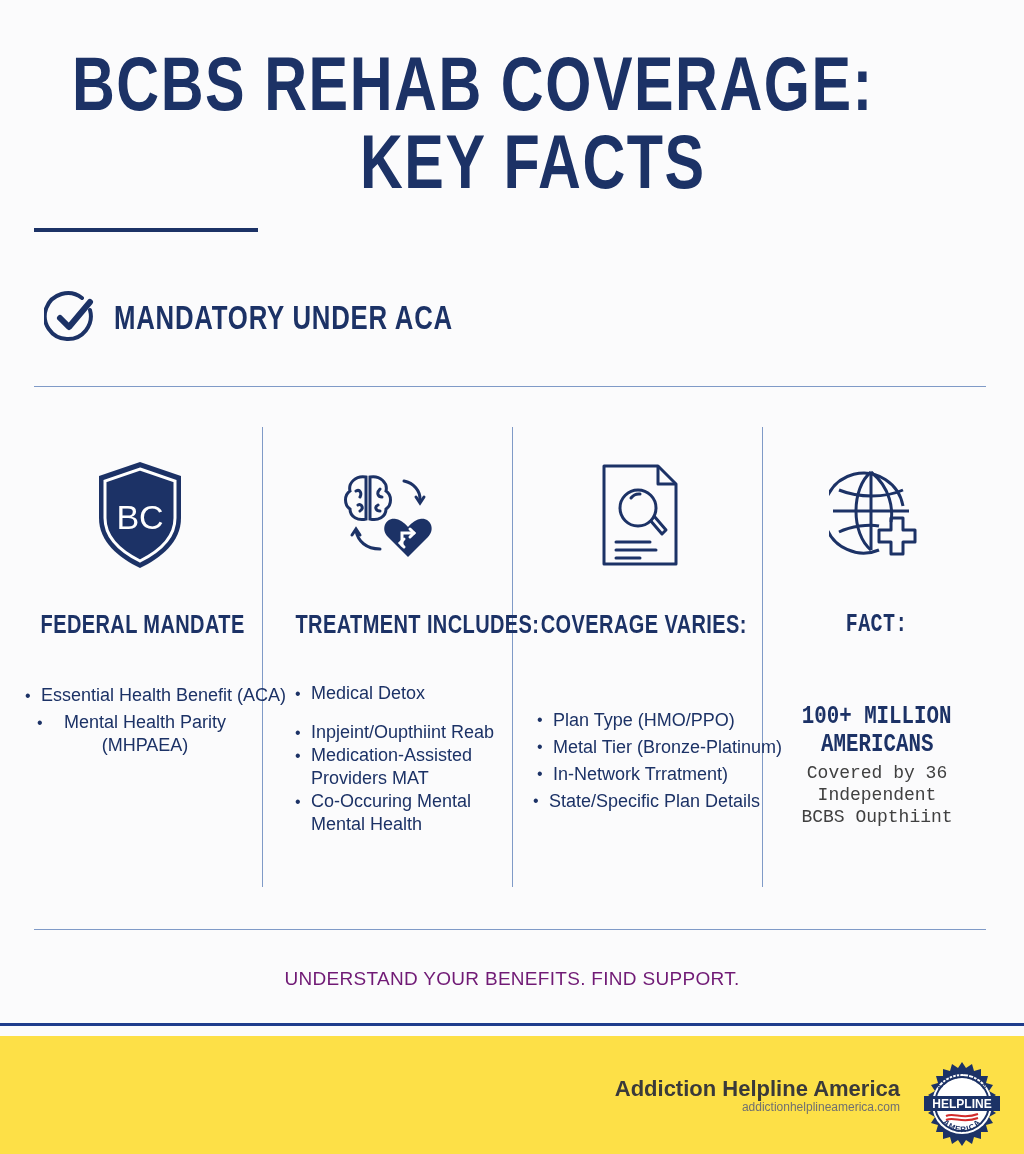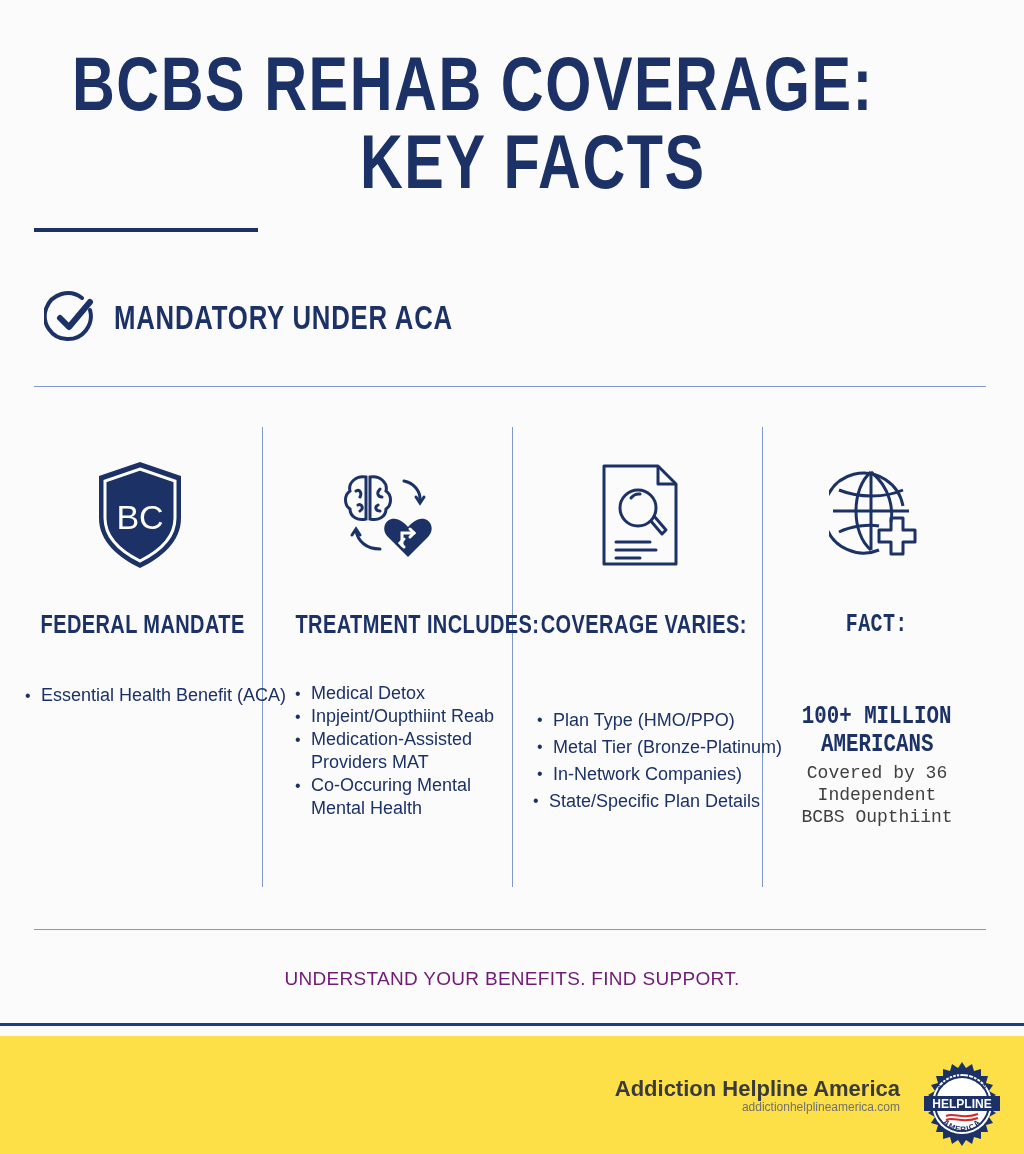--- a/index.html
+++ b/index.html
@@ -77,20 +77,21 @@
   <div class="icon">
     <svg width="86" height="110" viewBox="0 0 86 110">
       <path d="M43 2 L84 16 L84 58 C84 82 64 98 43 108 C22 98 2 82 2 58 L2 16 Z" fill="#1c3266"></path>
       <path d="M43 9 L78 21 L78 58 C78 78 61 92 43 101 C25 92 8 78 8 58 L8 21 Z" fill="none" stroke="#ffffff" stroke-width="3"></path>
       <text x="43" y="69" text-anchor="middle" fill="#ffffff" font-family="Liberation Sans, sans-serif" font-size="34">BC</text>
     </svg>
   </div>
   <div class="col-heading"><span>FEDERAL MANDATE</span></div>
   <ul class="bullets" style="top:244px; left:10px; width:280px;">
     <li>Essential Health Benefit (ACA)</li>
+    <li style="margin-left:12px; width:200px; text-align:center;">Mental Health Parity (MHPAEA)</li>
   </ul>
 </div>
 
 <div class="col" style="left:265px;">
   <div class="icon">
     <svg width="100" height="100" viewBox="0 0 100 100">
       <g fill="none" stroke="#1c3266" stroke-width="3" stroke-linecap="round">
         <path d="M26 12 C16 10 8 18 10 26 C4 30 4 40 10 44 C10 52 18 56 26 54 Z"></path>
         <path d="M30 12 C40 10 48 18 46 26 C52 30 52 40 46 44 C46 52 38 56 30 54 Z"></path>
         <path d="M16 26 C20 24 22 28 20 32 M40 24 C36 28 38 32 42 32 M18 40 C22 38 24 44 20 46 M38 40 C34 42 36 46 40 46"></path>
@@ -102,21 +103,21 @@
       <path d="M68 92 L48 72 C40 64 46 52 56 54 C62 55 66 60 68 62 C70 60 74 55 80 54 C90 52 96 64 88 72 Z" fill="#1c3266"></path>
       <g fill="none" stroke="#ffffff" stroke-width="3" stroke-linecap="round">
         <path d="M62 80 L62 68 L74 68"></path>
           <path d="M70 64 L74 68 L70 72"></path>
         <path d="M58 76 L62 80 L66 76" transform="rotate(90 62 78)"></path>
       </g>
     </svg>
   </div>
   <div class="col-heading"><span>TREATMENT INCLUDES:</span></div>
   <ul class="bullets" style="top:242px; left:30px; width:220px;">
-    <li style="margin-bottom:0;">Medical Detox</li>
+    <li style="margin-bottom:16px;">Medical Detox</li>
     <li style="margin-bottom:0;">Inpjeint/Oupthiint Reab</li>
     <li style="margin-bottom:0; width:190px;">Medication-Assisted Providers MAT</li>
     <li style="margin-bottom:8px; width:190px;">Co-Occuring Mental Mental Health</li>
   </ul>
 </div>
 
 <div class="col" style="left:515px;">
   <div class="icon">
     <svg width="80" height="106" viewBox="0 0 80 106">
       <g fill="none" stroke="#1c3266" stroke-width="3" stroke-linejoin="round">
@@ -126,21 +127,21 @@
         <path d="M31 36 A10 10 0 0 1 40 32" stroke-linecap="round"></path>
         <path d="M50 58 L62 72 L66 68 L54 54"></path>
         <path d="M16 80 L50 80 M16 88 L56 88 M16 96 L40 96" stroke-linecap="round"></path>
       </g>
     </svg>
   </div>
   <div class="col-heading"><span>COVERAGE VARIES:</span></div>
   <ul class="bullets" style="top:268px; left:22px; width:260px; line-height:24px;">
     <li style="margin-bottom:3px;">Plan Type (HMO/PPO)</li>
     <li style="margin-bottom:3px; white-space:nowrap;">Metal Tier (Bronze-Platinum)</li>
-    <li style="margin-bottom:3px;">In-Network Companies)</li>
+    <li style="margin-bottom:3px;">In-Network Trratment)</li>
     <li style="margin-left:-4px; white-space:nowrap;">State/Specific Plan Details</li>
   </ul>
 </div>
 
 <div class="col" style="left:752px;font-family:Liberation Mono, monospace;">
   <div class="icon">
     <svg width="96" height="90" viewBox="0 0 96 90">
       <g fill="none" stroke="#1c3266" stroke-width="3">
         <path d="M74 36 A40 40 0 1 0 50 80"></path>
         <path d="M42 2 L42 80"></path>

